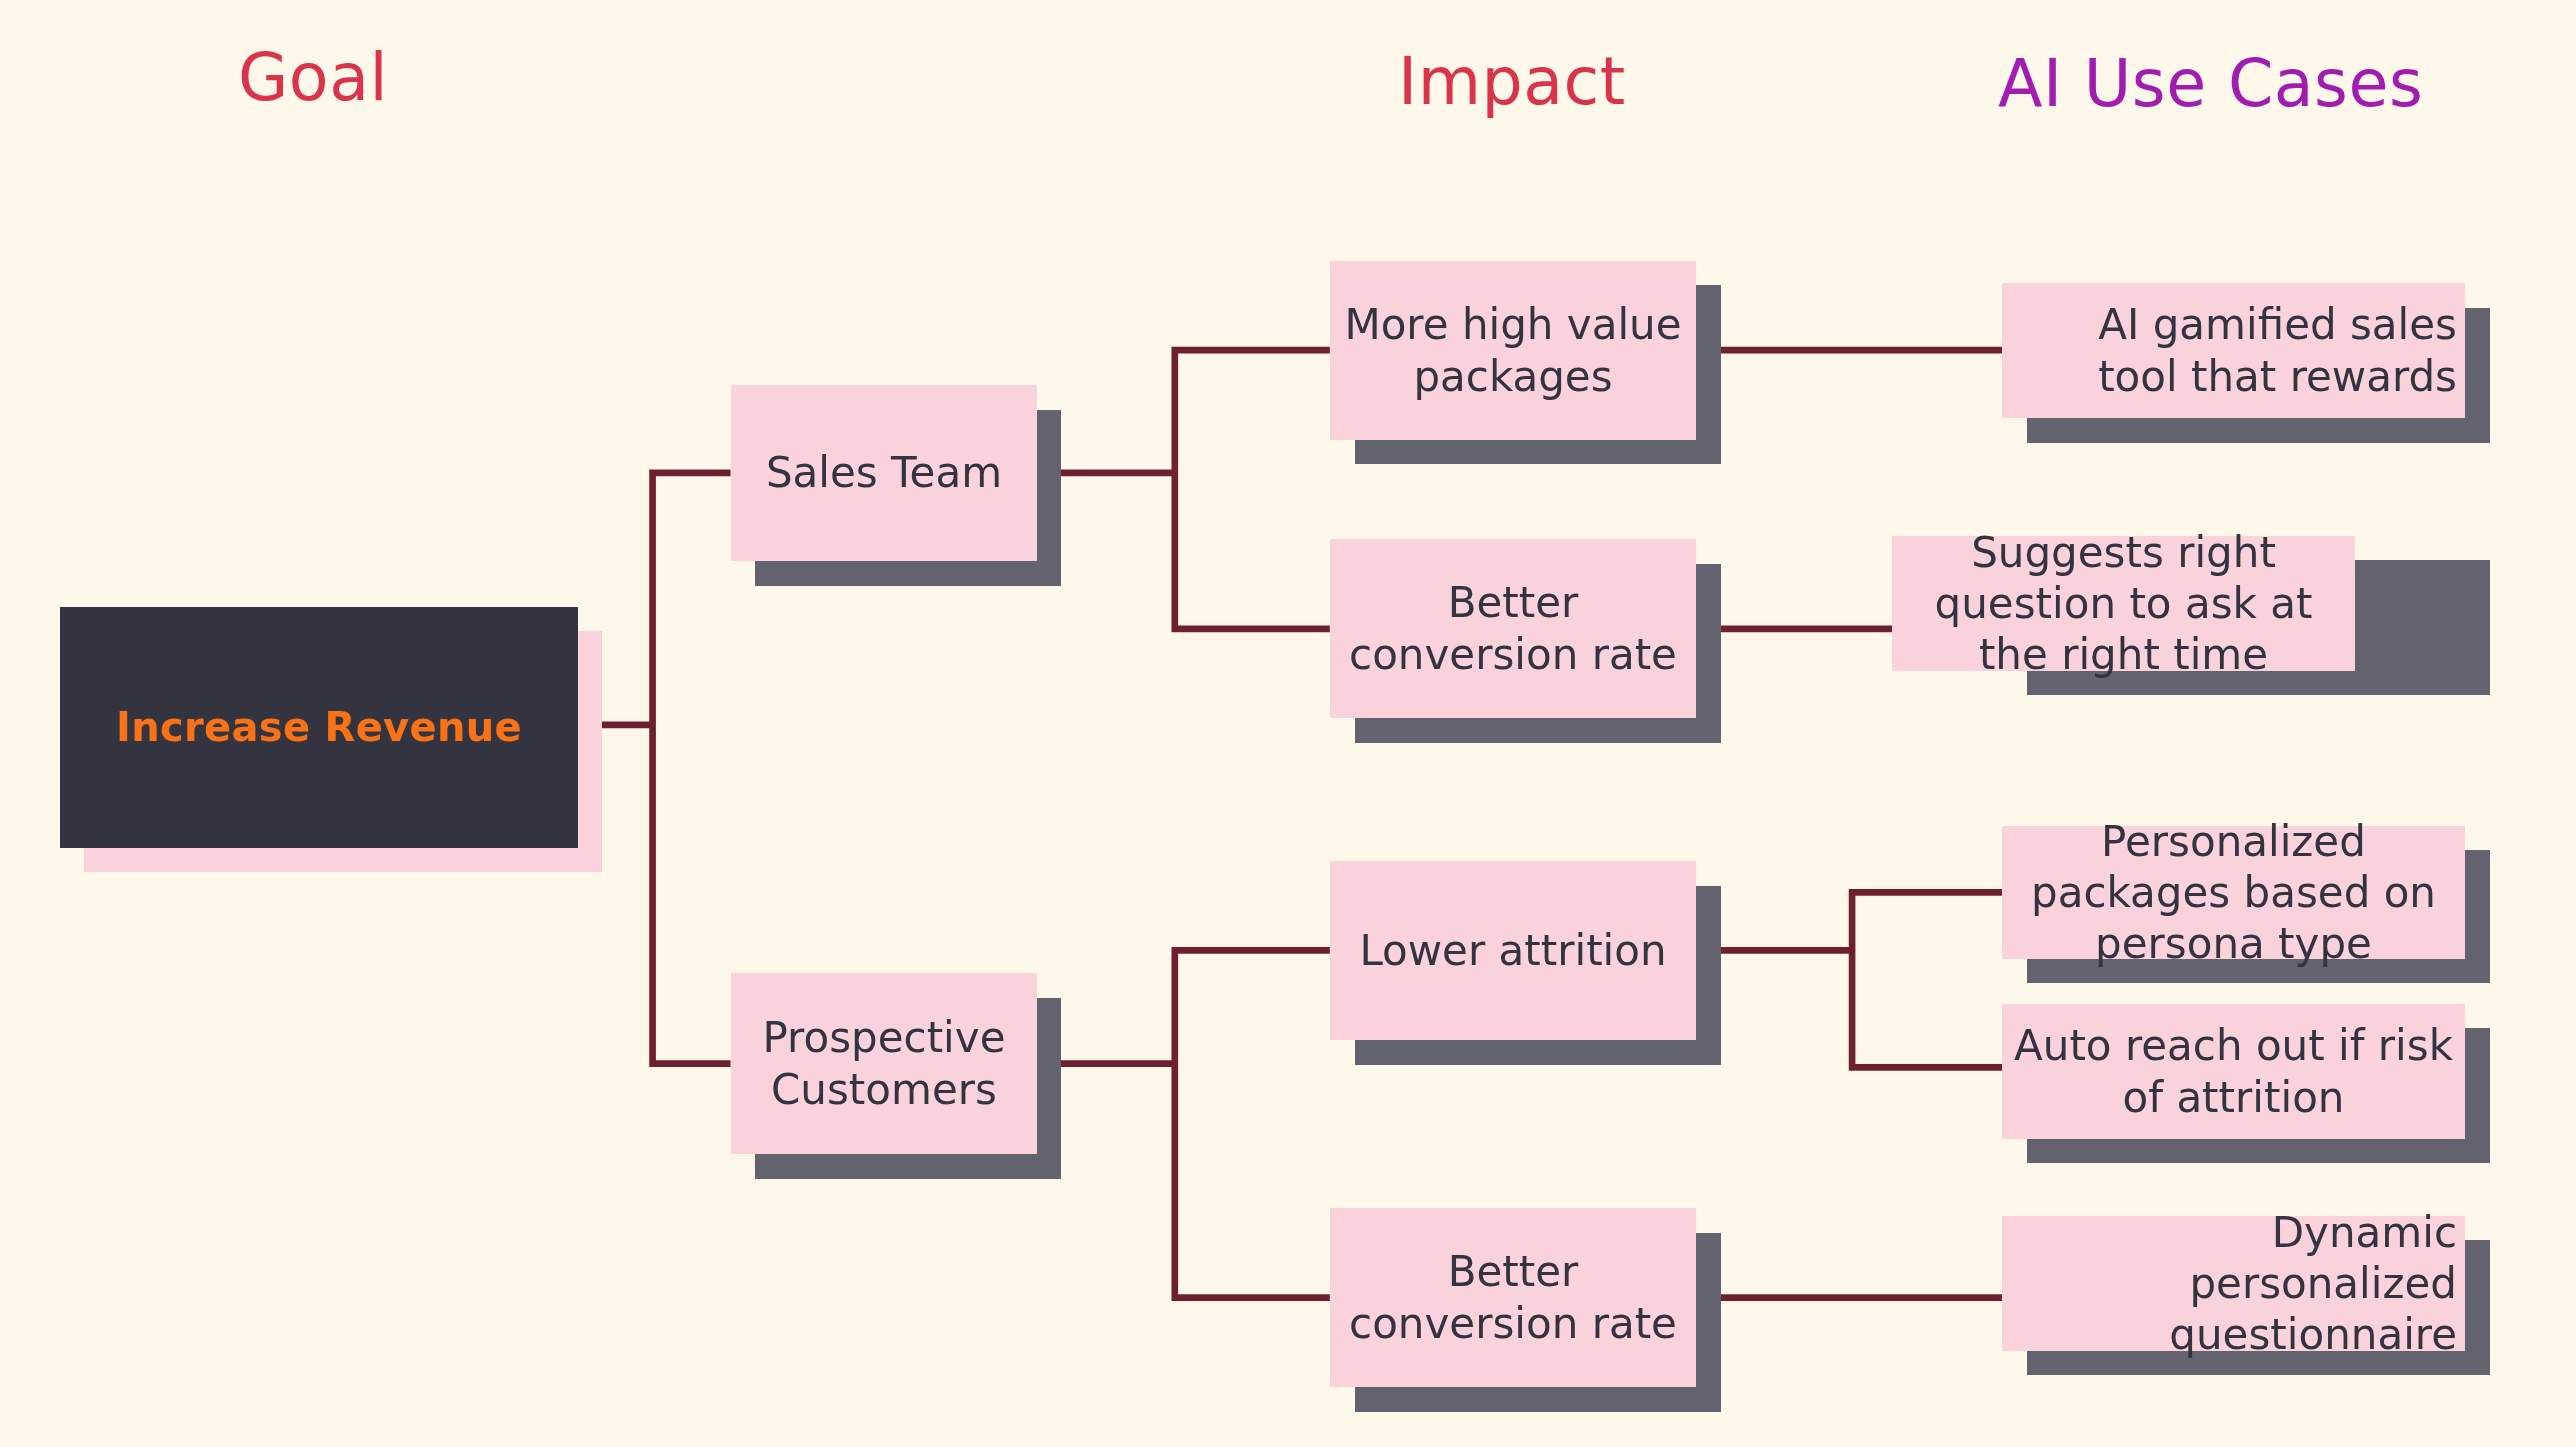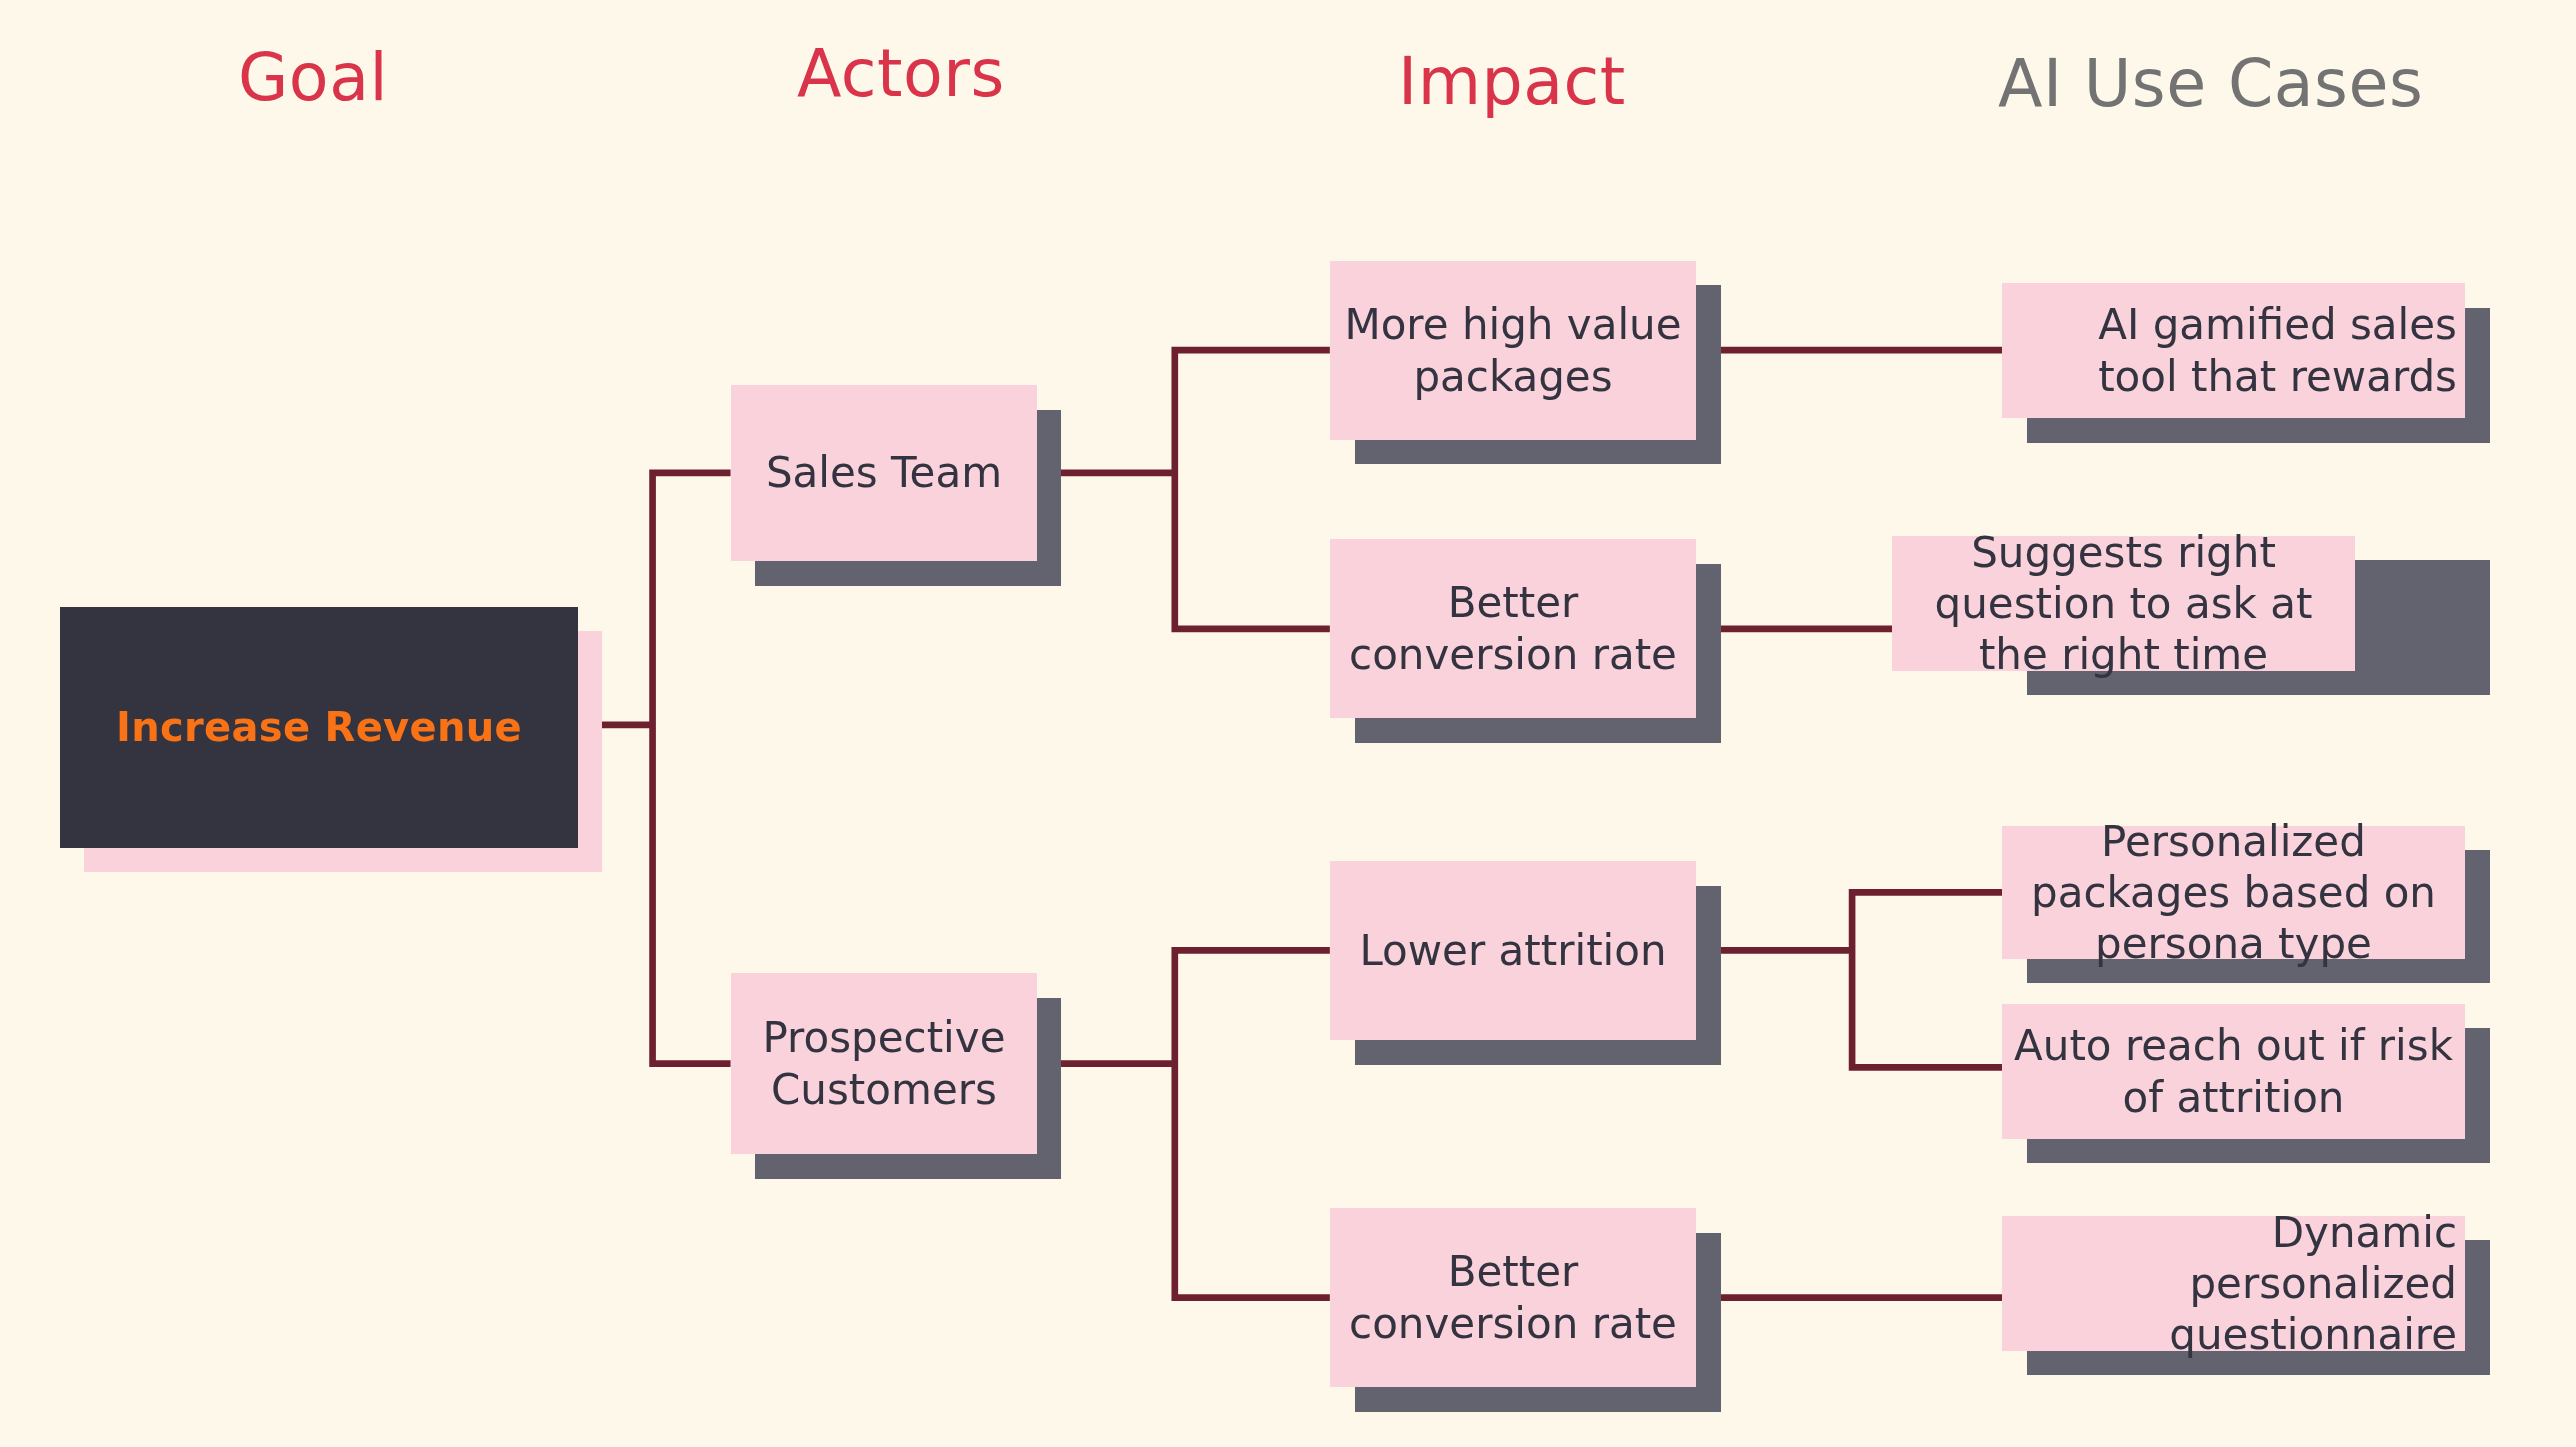--- a/index.html
+++ b/index.html
@@ -82,23 +82,22 @@
     background: #F9D2DC;
     z-index: 2;
   }
 </style>
 </head>
 <body>
 
 <div id="canvas">
 
   <div class="col-header" style="left: 238px; top: 40px; color: rgb(217, 52, 74);">Goal</div>
-  <div class="col-header" style="left: 797px; top: 36px; color: rgb(217, 52, 74);">Actors</div>
   <div class="col-header" style="left: 1398px; top: 44px; color: rgb(217, 52, 74);">Impact</div>
-  <div class="col-header" style="left: 1998px; top: 46px; color: #737373;">AI Use Cases</div>
+  <div class="col-header" style="left: 1998px; top: 46px; color: #a21caf;">AI Use Cases</div>
 
   <svg id="wires" viewBox="0 0 2708 1522" xmlns="http://www.w3.org/2000/svg">
       <path d="M 608 762 L 686 762 L 686 497 L 768 497 M 686 762 L 686 1118 L 768 1118" fill="none" stroke="#6D2130" stroke-width="7" stroke-linecap="butt"></path>
       <path d="M 1090 497 L 1235 497 L 1235 368 L 1398 368 M 1235 497 L 1235 661 L 1398 661" fill="none" stroke="#6D2130" stroke-width="7" stroke-linecap="butt"></path>
       <path d="M 1090 1118 L 1235 1118 L 1235 999 L 1398 999 M 1235 1118 L 1235 1364 L 1398 1364" fill="none" stroke="#6D2130" stroke-width="7" stroke-linecap="butt"></path>
       <path d="M 1783 368 L 2105 368" fill="none" stroke="#6D2130" stroke-width="7" stroke-linecap="butt"></path>
       <path d="M 1783 661 L 2105 661" fill="none" stroke="#6D2130" stroke-width="7" stroke-linecap="butt"></path>
       <path d="M 1783 999 L 1947 999 L 1947 938 L 2105 938 M 1947 999 L 1947 1122 L 2105 1122" fill="none" stroke="#6D2130" stroke-width="7" stroke-linecap="butt"></path>
       <path d="M 1783 1364 L 2105 1364" fill="none" stroke="#6D2130" stroke-width="7" stroke-linecap="butt"></path>
     </svg>

